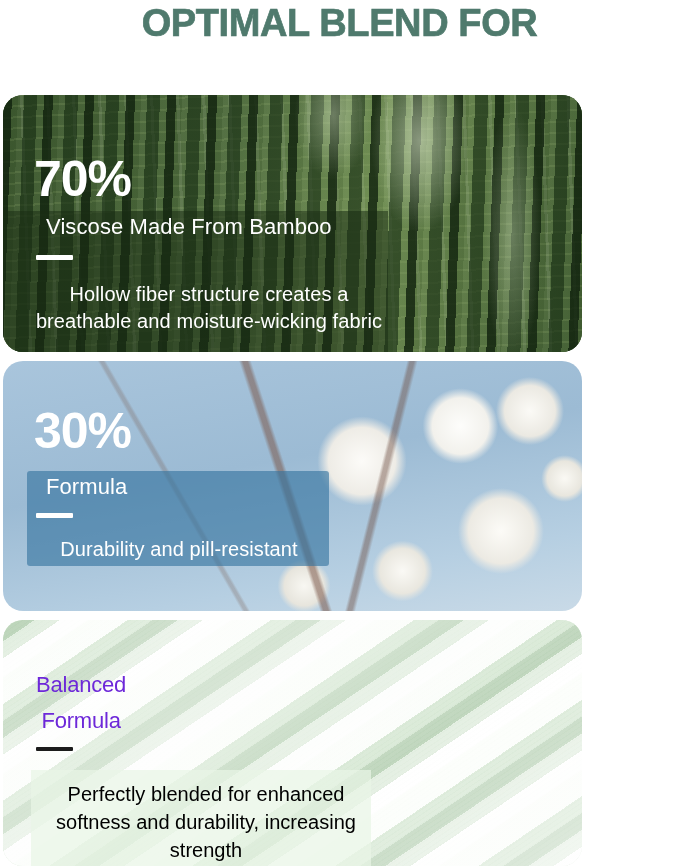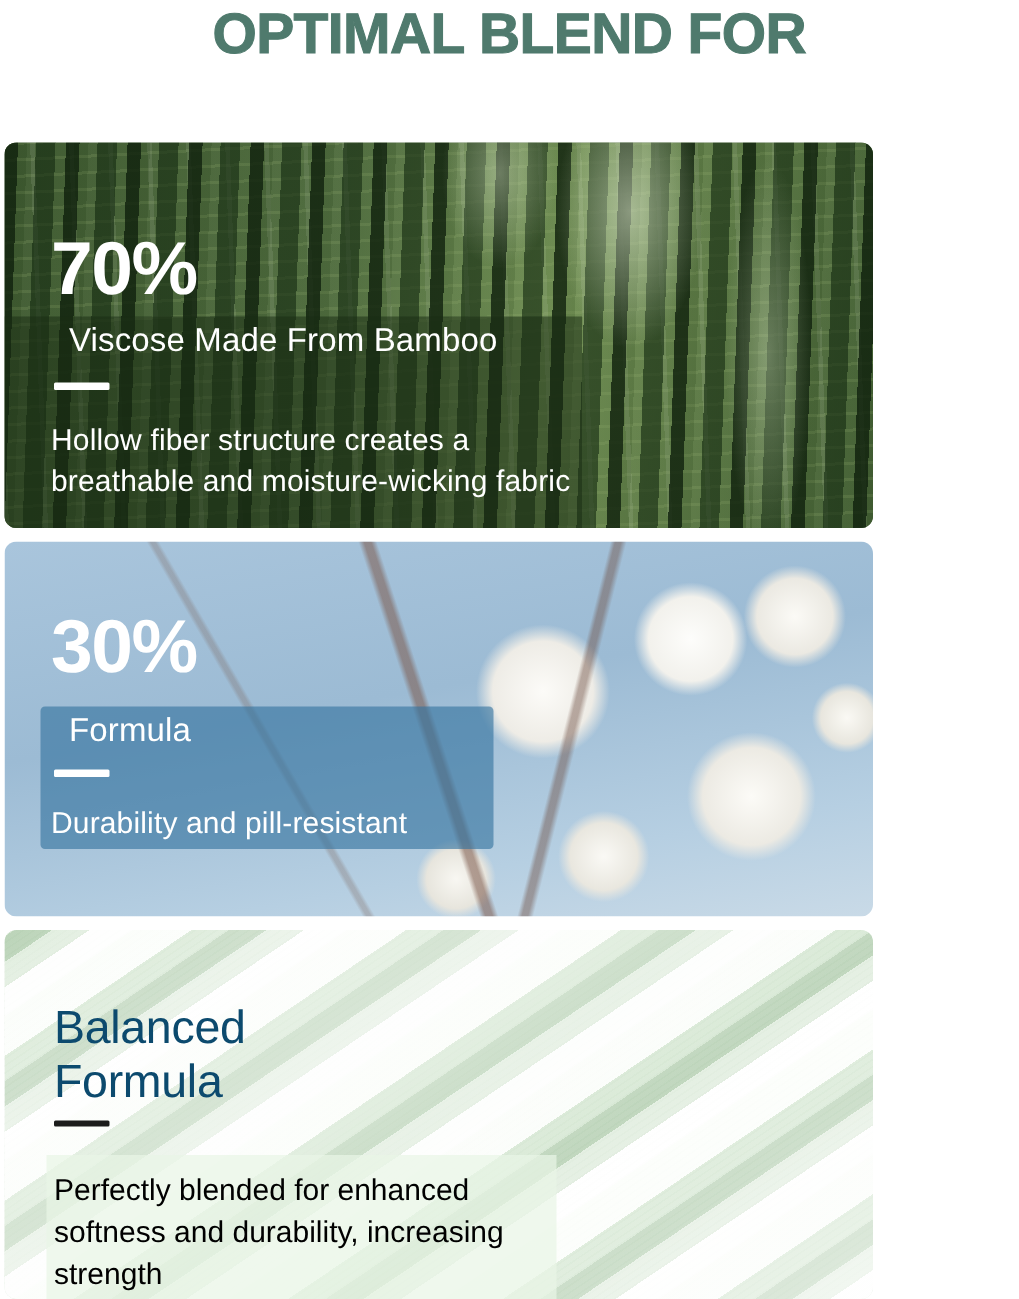--- a/index.html
+++ b/index.html
@@ -1,15 +1,15 @@
 <!DOCTYPE html>
 <html><head>
 <meta charset="utf-8">
 <style>
-  * { margin:0; padding:0; box-sizing:border-box; }
+  * { margin:0; padding:0; box-sizing:border-box;text-align:center; }
 
   html, body {
     width:679px; height:866px;
     background:#ffffff;
     font-family:"Liberation Sans", sans-serif;
     overflow:hidden;
   }
 
   .page { position:relative; width:679px; height:866px; background:#fff; }
 
@@ -23,21 +23,21 @@
     font-size:38px;
     line-height:43px;
     letter-spacing:-0.4px;
     -webkit-text-stroke:0.7px #4f7a6d;
   }
   .headline span { display:block; }
 
   
   .panel {
     position:absolute; left:3px; width:579px;
-    border-radius:8px;
+    border-radius:20px;
     overflow:hidden;
   }
   #panel-bamboo  { top:95px;  height:257px; }
   #panel-cotton  { top:361px; height:250px;padding-left:30px; }
   #panel-formula { top:620px; height:246px; }
 
   .bg { position:absolute; inset:0; }
 
   
   .bg-bamboo {
@@ -147,22 +147,22 @@
     color:#ffffff;
     font-size:20px;
     line-height:27px;
     letter-spacing:0.1px;
   }
   #body-bamboo  { left:31px; top:186px; width:350px; }
   #body-cotton  { left:31px; top:175px; width:290px; }
 
   .heading-dark {
     position:absolute; left:33px; top:47px;
-    color:#0c4a6e;
-    font-size:31px;
+    color:#6d28d9;
+    font-size:22px;
     line-height:36px;
     letter-spacing:-0.2px;
   }
   .heading-dark span { display:block; }
 
   #body-formula {
     position:absolute; left:33px; top:160px; width:340px;
     color:#000000;
     font-size:20px;
     line-height:28px;

